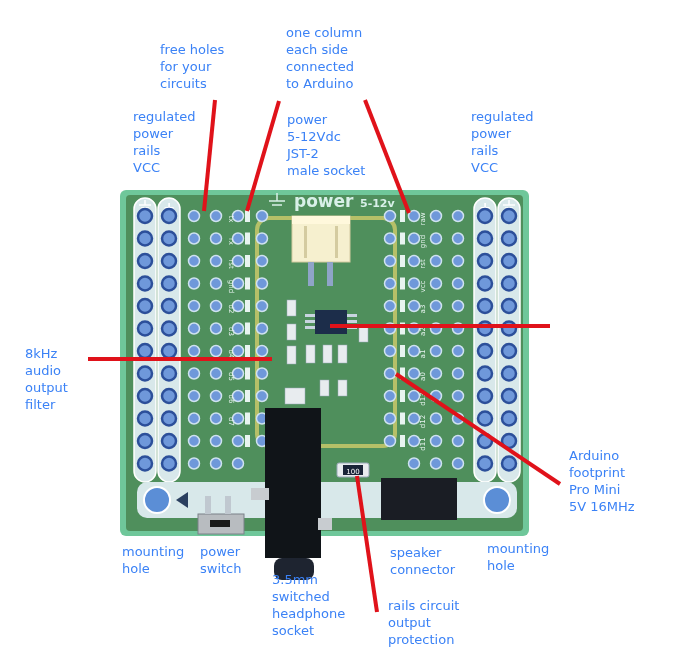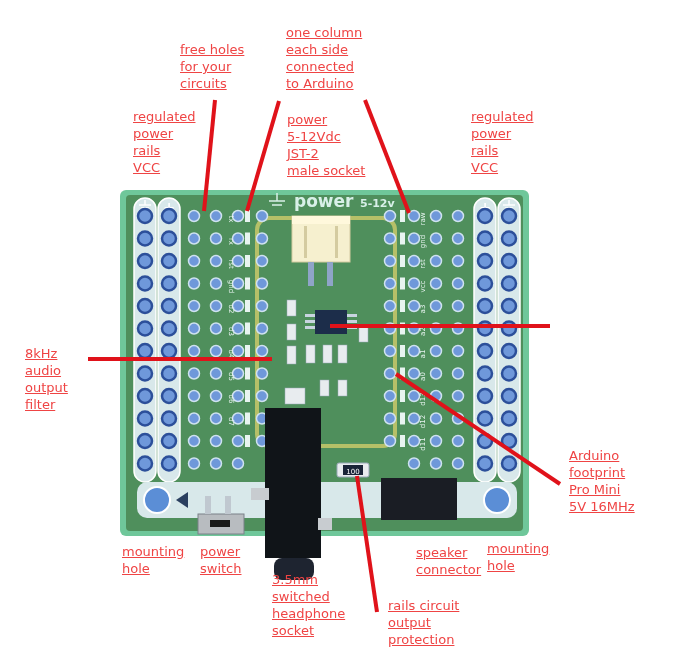--- a/index.html
+++ b/index.html
@@ -1,20 +1,20 @@
 <!DOCTYPE html>
 <html><head>
 <meta charset="utf-8">
 <style>
   html, body { margin: 0; padding: 0; background: #ffffff; }
   body { width: 680px; height: 667px; position: relative; overflow: hidden;
          font-family: "DejaVu Sans", sans-serif; }
   #stage { position: absolute; left: 0; top: 0; width: 680px; height: 667px; }
-  .label { position: absolute; font-size: 13px; line-height: 17px; color: #ef4444;
-           white-space: pre; font-family: "DejaVu Sans", sans-serif; text-decoration: underline; }
+  .label { position: absolute; font-size: 13px; line-height: 17px; color: #3b82f6;
+           white-space: pre; font-family: "DejaVu Sans", sans-serif; }
   svg text { font-family: "DejaVu Sans", sans-serif; }
 </style>
 </head>
 <body>
 
 <div id="stage">
   <svg id="board" width="680" height="667" viewBox="0 0 680 667" xmlns="http://www.w3.org/2000/svg">
 
     <rect x="120" y="190" width="409" height="346" rx="6" fill="#6fc79a"></rect>
     <rect x="126" y="195" width="397" height="336" rx="4" fill="#4f8f5c"></rect>
@@ -305,21 +305,21 @@
       <line x1="279" y1="101" x2="247" y2="211"></line>
       <line x1="365" y1="100" x2="409" y2="213"></line>
       <line x1="88" y1="359" x2="272" y2="359"></line>
       <line x1="330" y1="326" x2="550" y2="326"></line>
       <line x1="396" y1="374" x2="560" y2="484"></line>
       <line x1="357" y1="476" x2="377" y2="612"></line>
     </g>
   </svg>
 
   
-  <div class="label" style="left:180px;top:41px;">free holes
+  <div class="label" style="left:160px;top:41px;">free holes
 for your
 circuits</div>
   <div class="label" style="left:286px;top:24px;">one column
 each side
 connected
 to Arduino</div>
   <div class="label" style="left:133px;top:108px;">regulated
 power
 rails
 VCC</div>
@@ -340,20 +340,20 @@
 Pro Mini
 5V 16MHz</div>
   <div class="label" style="left:122px;top:543px;">mounting
 hole</div>
   <div class="label" style="left:200px;top:543px;">power
 switch</div>
   <div class="label" style="left:272px;top:571px;">3.5mm
 switched
 headphone
 socket</div>
-  <div class="label" style="left:390px;top:544px;margin-left:26px;">speaker
+  <div class="label" style="left:390px;top:544px;">speaker
 connector</div>
   <div class="label" style="left:487px;top:540px;">mounting
 hole</div>
   <div class="label" style="left:388px;top:597px;">rails circuit
 output
 protection</div>
 </div>
 
 </body></html>

